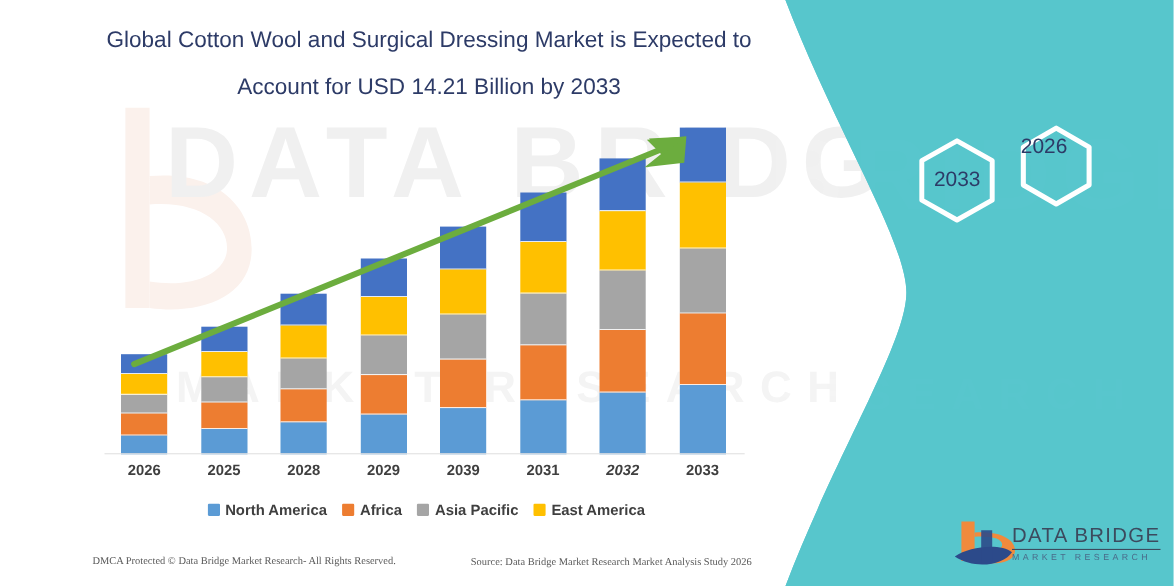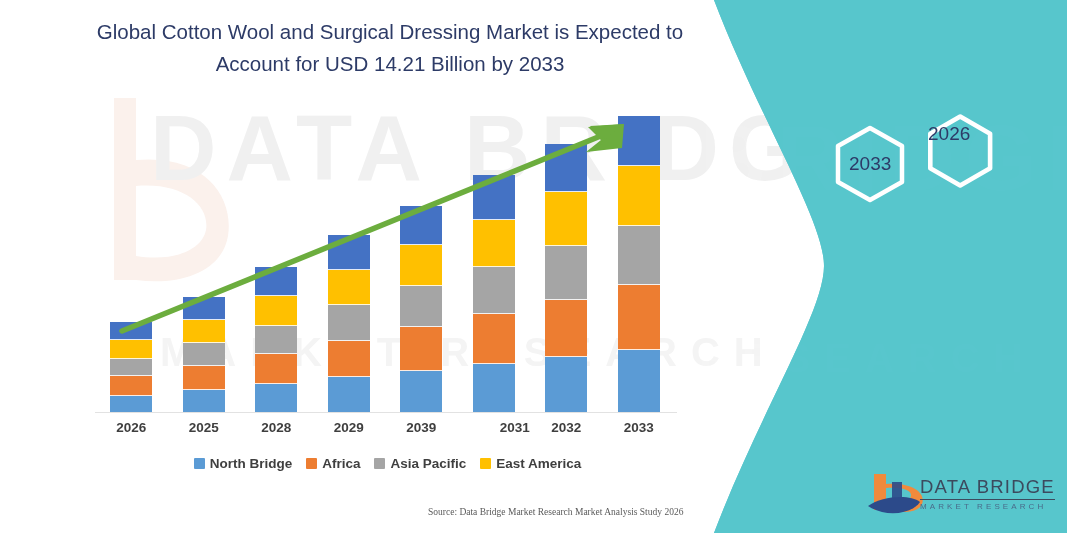--- a/index.html
+++ b/index.html
@@ -31,21 +31,21 @@
   }
   #wmLogoMark{
     position:absolute;left:96px;top:90px;width:150px;height:210px;pointer-events:none;
   }
 
   
   #chartTitle{
     position:absolute;left:60px;top:16px;width:660px;
     text-align:center;
     color:#2d3b67;
-    font-size:20.5px;line-height:32px;font-weight:400;
+    font-size:20.5px;line-height:42px;font-weight:400;
   }
 
   
   #chartArea{position:absolute;left:0;top:0;width:700px;height:460px;}
   #plot{position:absolute;left:95px;top:100px;width:580px;height:313px;}
   #axisLine{
     position:absolute;left:95px;top:412px;width:582px;height:1px;background:#e2e2e2;
   }
   .bar{
     position:absolute;bottom:0;width:42px;
@@ -202,45 +202,46 @@
       <polygon points="624,124 588,127 604,143 587,153" fill="#6cad3e"></polygon>
     </svg>
   </div>
   <div id="axisLine"></div>
   <div id="xlabels">
       <div class="xlab" style="left: 0.25px;">2026</div>
       <div class="xlab" style="left: 72.75px;">2025</div>
       <div class="xlab" style="left: 145.25px;">2028</div>
       <div class="xlab" style="left: 217.75px;">2029</div>
       <div class="xlab" style="left: 290.25px;">2039</div>
-      <div class="xlab" style="left: 362.75px; text-align: right;">2031</div>
-      <div class="xlab" style="left: 435.25px;">2032</div>
+      <div class="xlab" style="left: 362.75px;">2031</div>
+      <div class="xlab" style="left: 435.25px; font-style: italic;">2032</div>
       <div class="xlab" style="left: 507.75px;">2033</div>
     </div>
 
   <div id="legend">
       <div class="lg">
         <span class="lgsw" style="background: rgb(91, 155, 213);"></span>
-        <span class="lgtx">North Bridge</span>
+        <span class="lgtx">North America</span>
       </div>
       <div class="lg">
         <span class="lgsw" style="background: rgb(237, 125, 49);"></span>
         <span class="lgtx">Africa</span>
       </div>
       <div class="lg">
         <span class="lgsw" style="background: rgb(165, 165, 165);"></span>
         <span class="lgtx">Asia Pacific</span>
       </div>
       <div class="lg">
         <span class="lgsw" style="background: rgb(255, 192, 0);"></span>
         <span class="lgtx">East America</span>
       </div>
     </div>
 
   <div id="footer">
+    <span id="fLeft">DMCA Protected © Data Bridge Market Research- All Rights Reserved.</span>
     <span id="fRight">Source: Data Bridge Market Research  Market Analysis Study 2026</span>
   </div>
 
 
   <div id="hexWrap">
     <svg width="250" height="120" viewBox="0 0 250 120">
       <polygon points="112,30 138,15 164,30 164,60 138,75 112,60" fill="none" stroke="#ffffff" stroke-width="4" stroke-linejoin="round" transform="translate(-10,-8) scale(1.15) translate(10,8)"></polygon>
       <polygon points="38,48 70,30 102,48 102,84 70,102 38,84" fill="none" stroke="#ffffff" stroke-width="4.5" stroke-linejoin="round"></polygon>
     </svg>
     <span class="hexlab" id="hex2026" style="left:128px;top:25px;">2026</span>

